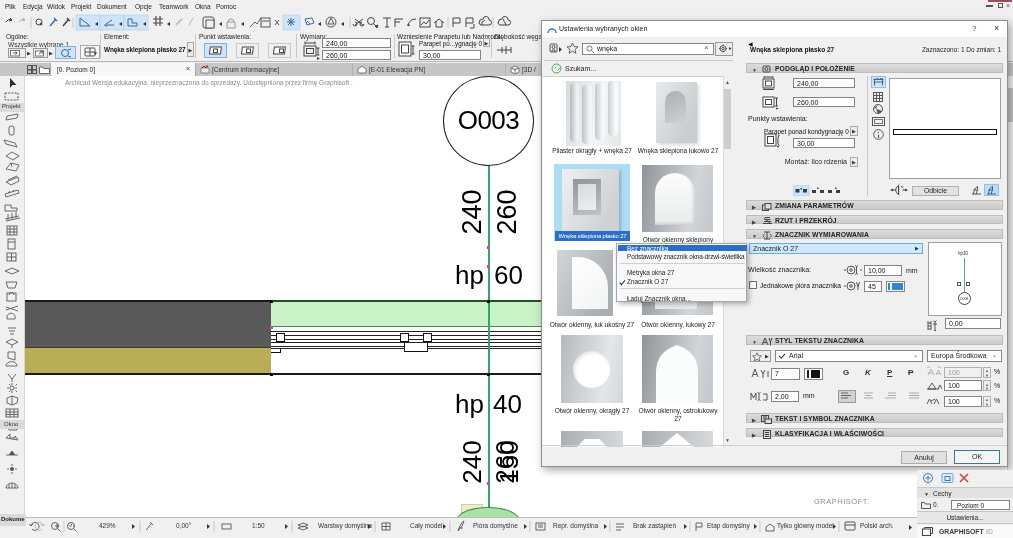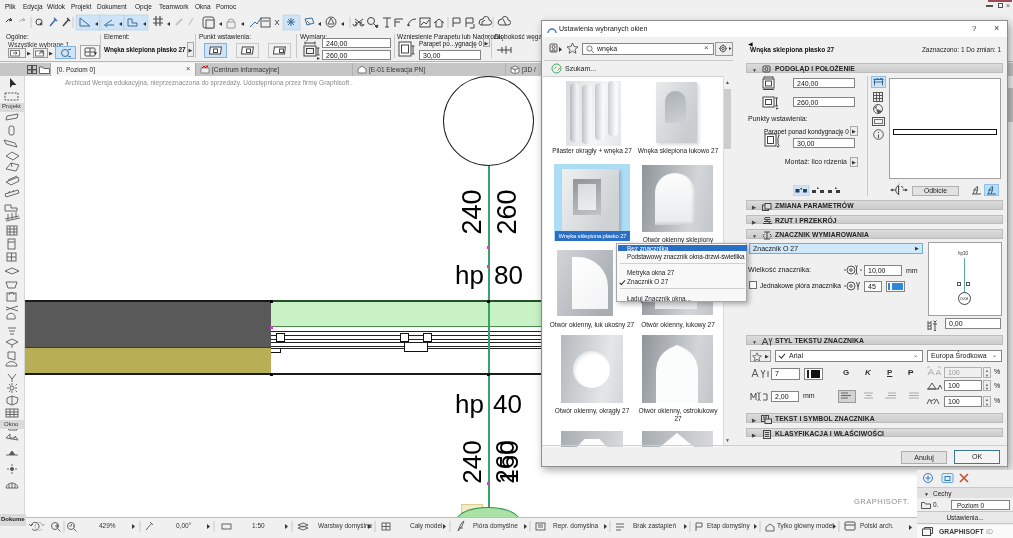--- a/index.html
+++ b/index.html
@@ -253,36 +253,37 @@
 <div class="dot" style="left:244.5px;top:223.5px;"></div>
 <div class="dot" style="left:244.5px;top:296.5px;"></div>
 <div class="dot" style="left:462px;top:223.5px;"></div>
 <div class="dot" style="left:462px;top:296.5px;"></div>
 <div class="mdot" style="left:245px;top:249.5px;"></div>
 <div class="mdot" style="left:462px;top:170px;"></div>
 <div class="mdot" style="left:462px;top:188.5px;"></div>
 <div class="mdot" style="left:462px;top:405.5px;"></div>
 
 <div class="abs" style="left:418px;top:0px;width:91px;height:90px;border:1.2px solid #222;border-radius:50%;background:#fff;"></div>
+<div class="abs" style="left:418px;top:29px;width:91px;text-align:center;font-size:26px;letter-spacing:-0.5px;color:#000;">O003</div>
 
 <div class="abs" style="left:416px;top:121px;width:62px;height:30px;font-size:27px;color:#000;transform:rotate(-90deg);transform-origin:center;text-align:center;">240</div>
 <div class="abs" style="left:451px;top:121px;width:62px;height:30px;font-size:27px;color:#000;transform:rotate(-90deg);transform-origin:center;text-align:center;">260</div>
 <div class="abs" style="left:389px;top:184px;width:70px;text-align:right;font-size:26px;color:#000;">hp</div>
-<div class="abs" style="left:469px;top:184px;font-size:26px;color:#000;">80</div>
+<div class="abs" style="left:469px;top:184px;font-size:26px;color:#000;">60</div>
 
 <div class="abs" style="left:389px;top:313px;width:70px;text-align:right;font-size:26px;color:#000;">hp</div>
 <div class="abs" style="left:468px;top:313px;font-size:26px;color:#000;">40</div>
 <div class="abs" style="left:416px;top:371px;width:62px;height:30px;font-size:26px;color:#000;transform:rotate(-90deg);transform-origin:center;text-align:center;">240</div>
 <div class="abs" style="left:449px;top:371px;width:62px;height:30px;font-size:26px;color:#000;transform:rotate(-90deg);transform-origin:center;text-align:center;">260</div>
 <div class="abs" style="left:453px;top:371px;width:62px;height:30px;font-size:26px;color:#000;transform:rotate(-90deg);transform-origin:center;text-align:center;">150</div>
 
 <div class="abs" style="left:436px;top:428px;width:22px;height:9px;background:#f0ecca;border:0.5px solid #d8d090;"></div>
 <div class="abs" style="left:431px;top:430.5px;width:64px;height:14px;background:#a9e2a4;border:1.2px solid #2f8f4f;border-radius:50% 50% 0 0 / 100% 100% 0 0;border-bottom:none;"></div>
 
-<div class="abs" style="left:829px;top:420.5px;font-size:7.6px;color:#8d8d8d;letter-spacing:0.45px;">GRAPHISOFT.</div>
+<div class="abs" style="left:789px;top:420.5px;font-size:7.6px;color:#8d8d8d;letter-spacing:0.45px;">GRAPHISOFT.</div>
 
 <div class="abs" style="left:982px;top:0;width:6px;height:441px;background:#f0f0f0;border-left:1px solid #dcdcdc;"></div>
 <div class="abs" style="left:983px;top:12px;width:5px;height:34px;background:#c2c2c2;"></div>
 </div>
 
 <div class="abs" style="left:0;top:76px;width:25px;height:441px;background:#f0f0f0;border-right:1px solid #d5d5d5;" id="leftbar">
 <svg width="25" height="441" style="position:absolute;left:0;top:0">
  <path d="M10 2 l0 10 l2.5 -3 l4 0 z" fill="#2c2c2c"></path>
  <rect x="5" y="17" width="13" height="7" fill="none" stroke="#555" stroke-dasharray="2 1.2"></rect>
  <rect x="0" y="27" width="25" height="9" fill="#dadada"></rect>

